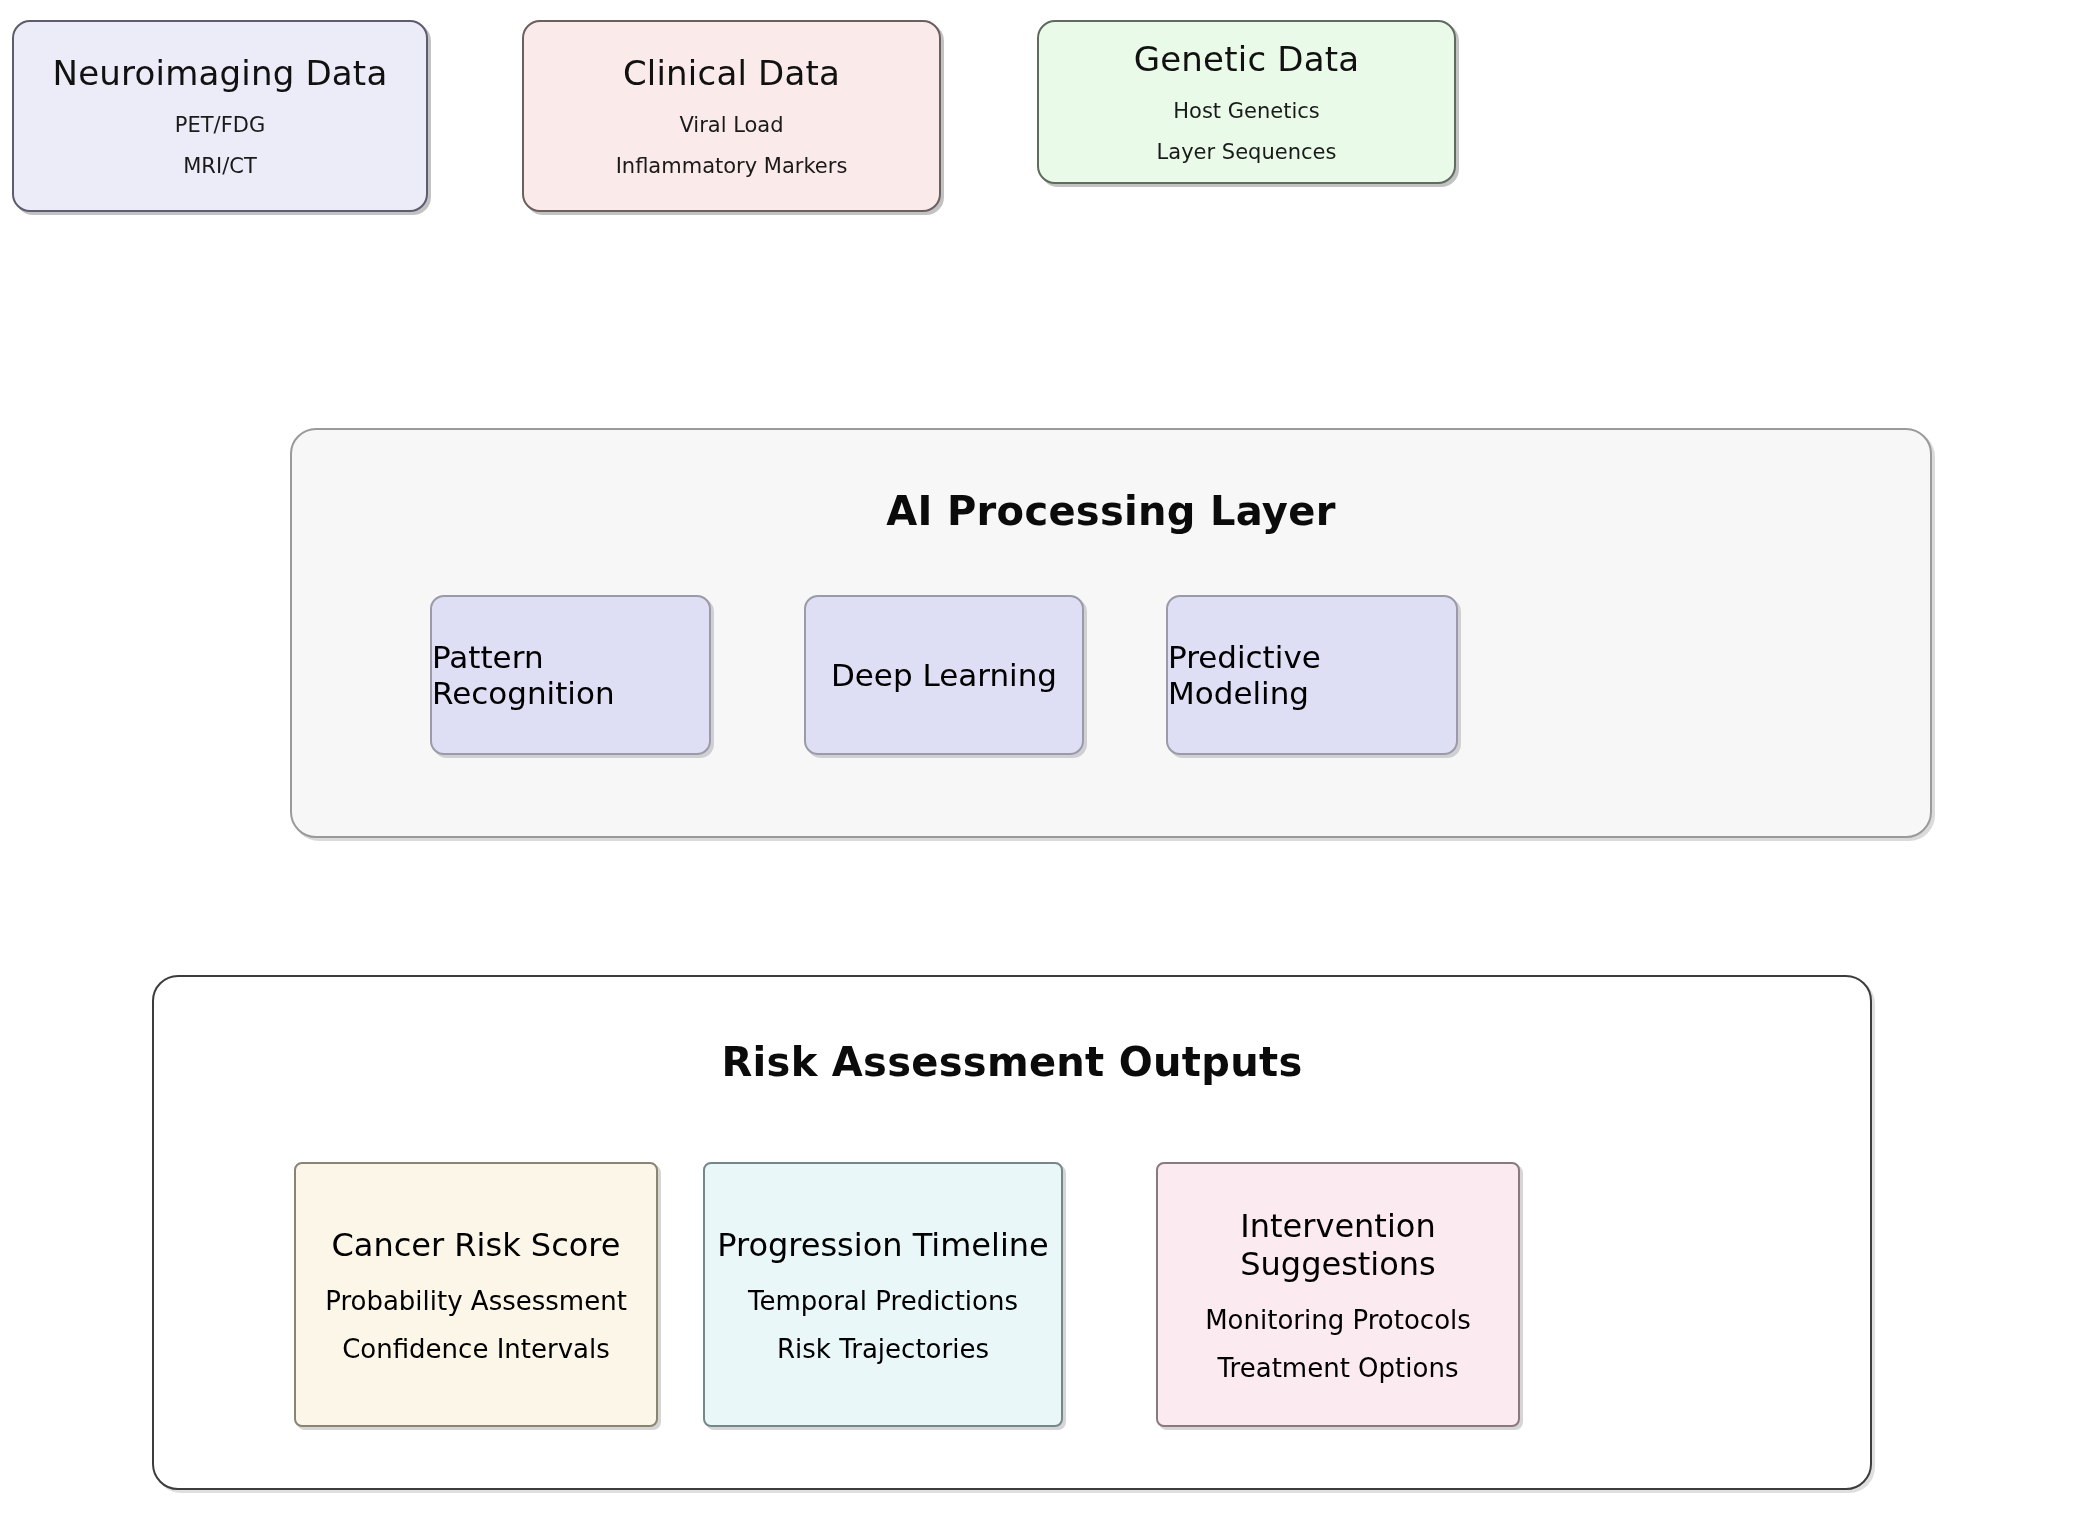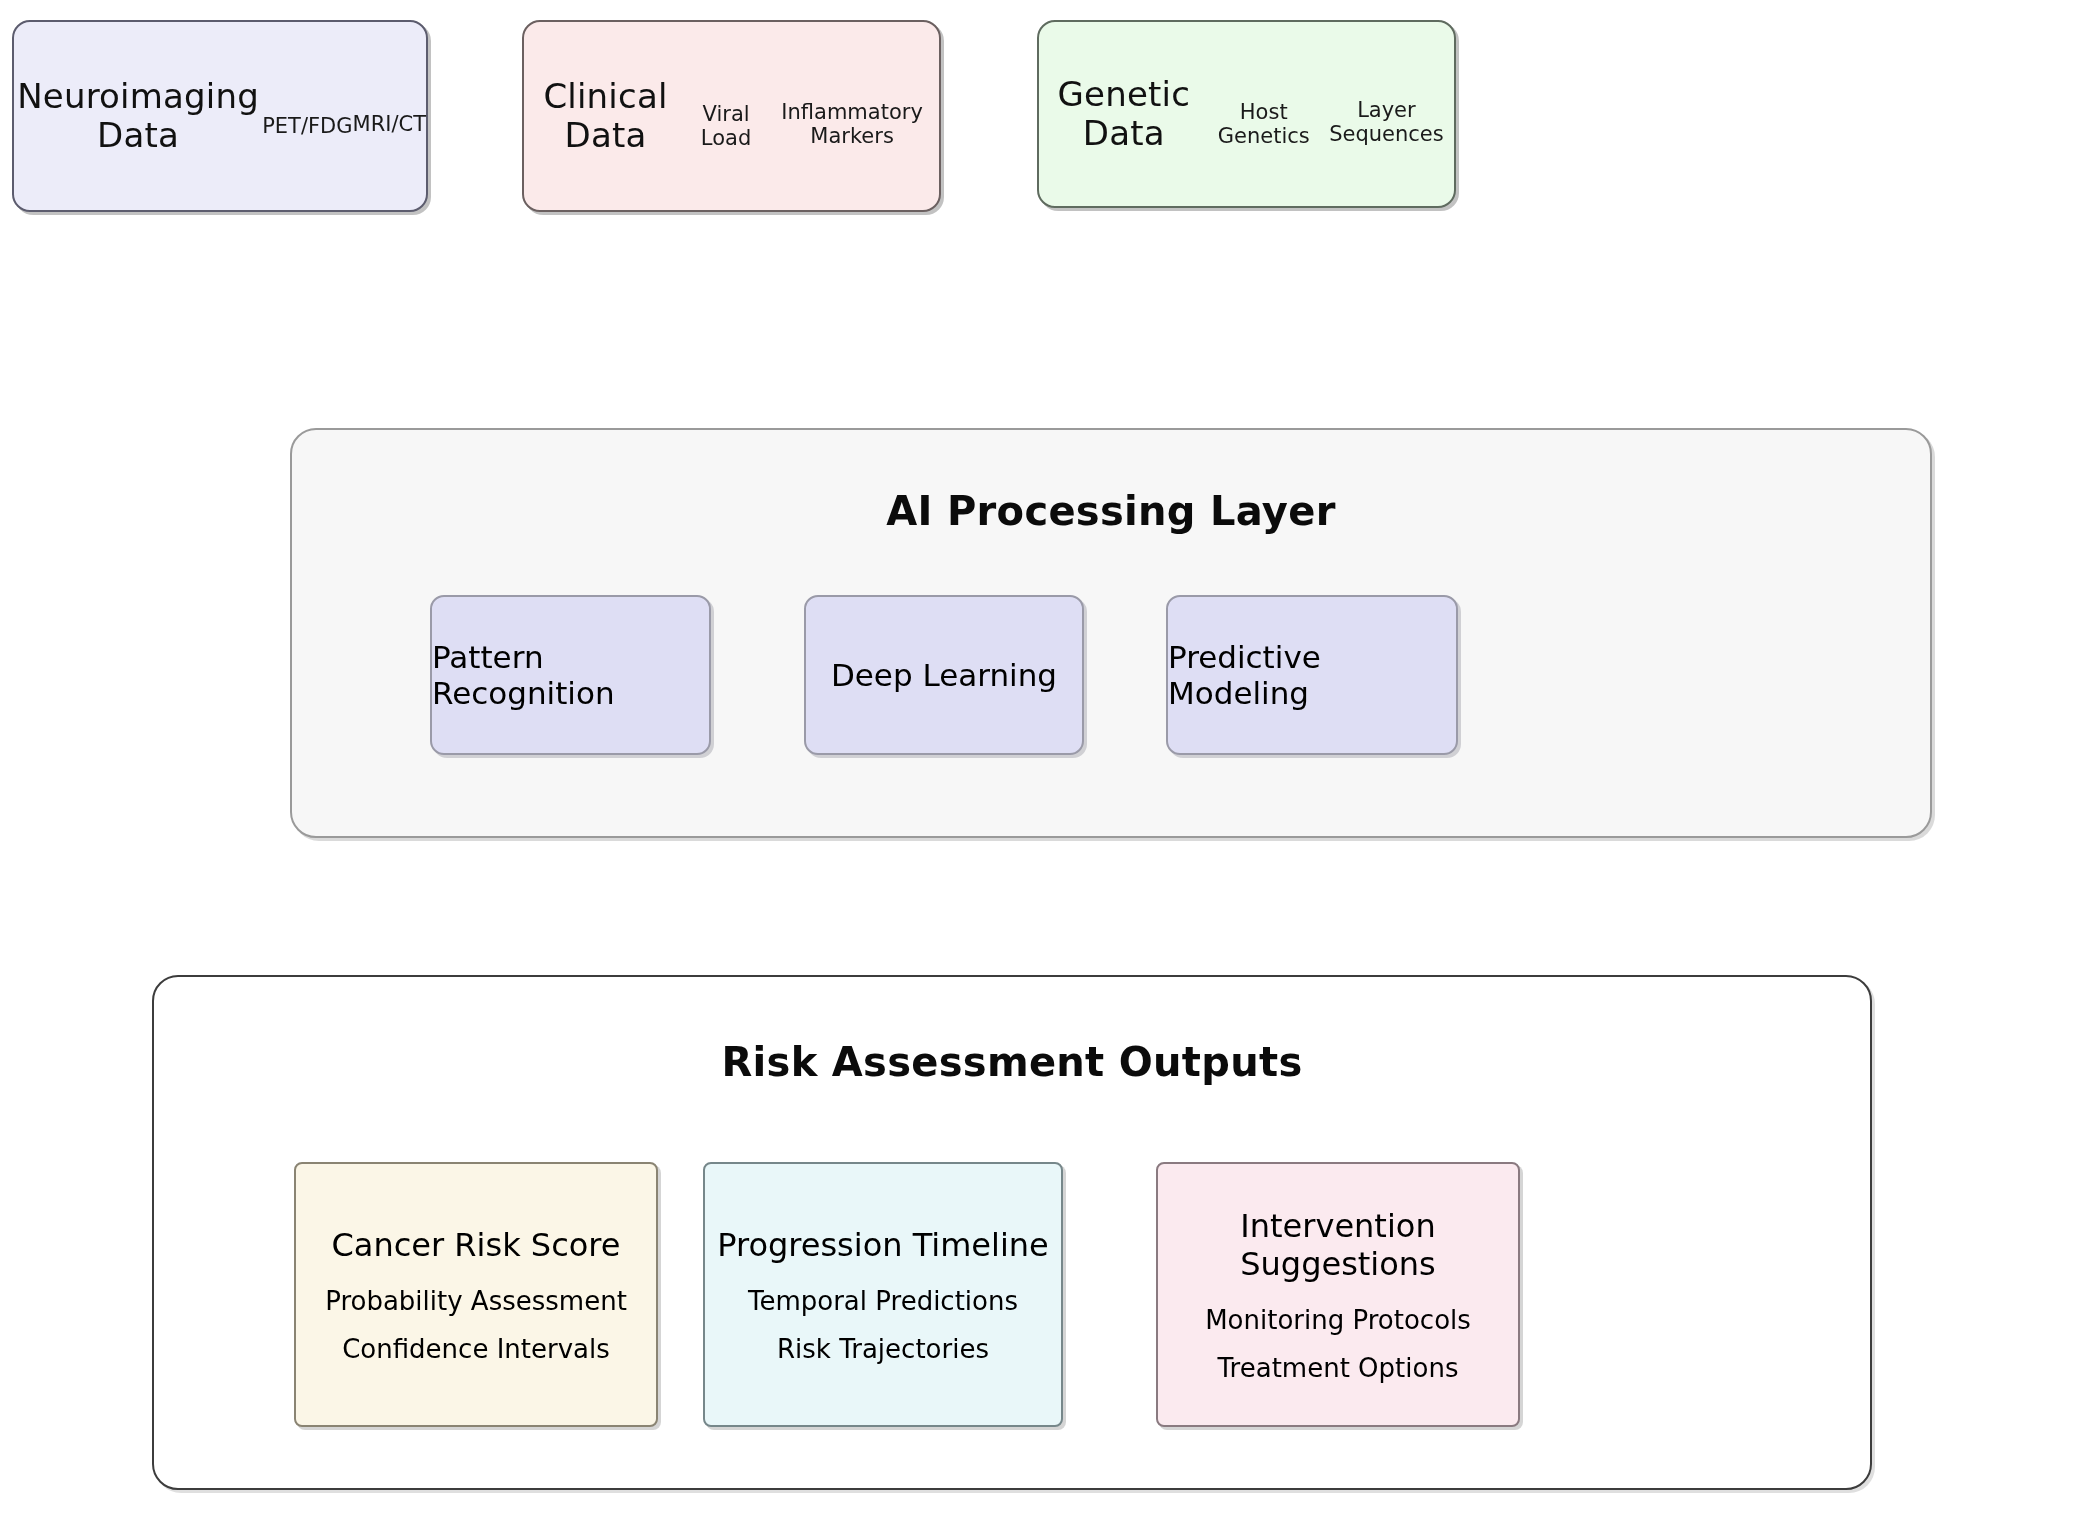--- a/index.html
+++ b/index.html
@@ -20,21 +20,21 @@
     inset: 0;
   }
 
   
   .node {
     position: absolute;
     box-sizing: border-box;
     border-radius: 18px;
     border: 2px solid #5a5a5a;
     display: flex;
-    flex-direction: row;
+    flex-direction: column;
     align-items: center;
     justify-content: center;
     text-align: center;
     box-shadow: 3px 3px 0 rgba(120,120,120,0.45);
   }
 
   .node .title {
     font-size: 34px;
     color: #111111;
     line-height: 1.15;
@@ -53,21 +53,21 @@
     left: 12px;  top: 20px;  width: 416px; height: 192px;
     background: #ececf9;
     border-color: #5c5c6e;
   }
   #source-clinical {
     left: 522px; top: 20px;  width: 419px; height: 192px;
     background: #fbeaea;
     border-color: #6b6060;
   }
   #source-genetic {
-    left: 1037px; top: 20px; width: 419px; height: 188px;
+    left: 1037px; top: 20px; width: 419px; height: 164px;
     background: #eafae9;
     border-color: #5f6b5f;
   }
 
   
   #ai-processing-layer {
     position: absolute;
     left: 290px; top: 428px;
     width: 1642px; height: 410px;
     box-sizing: border-box;

